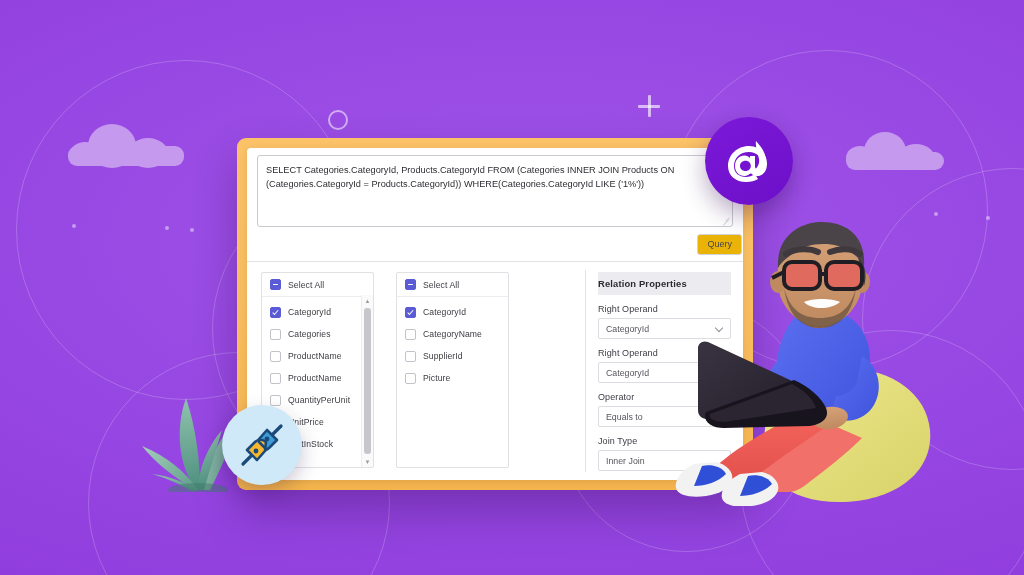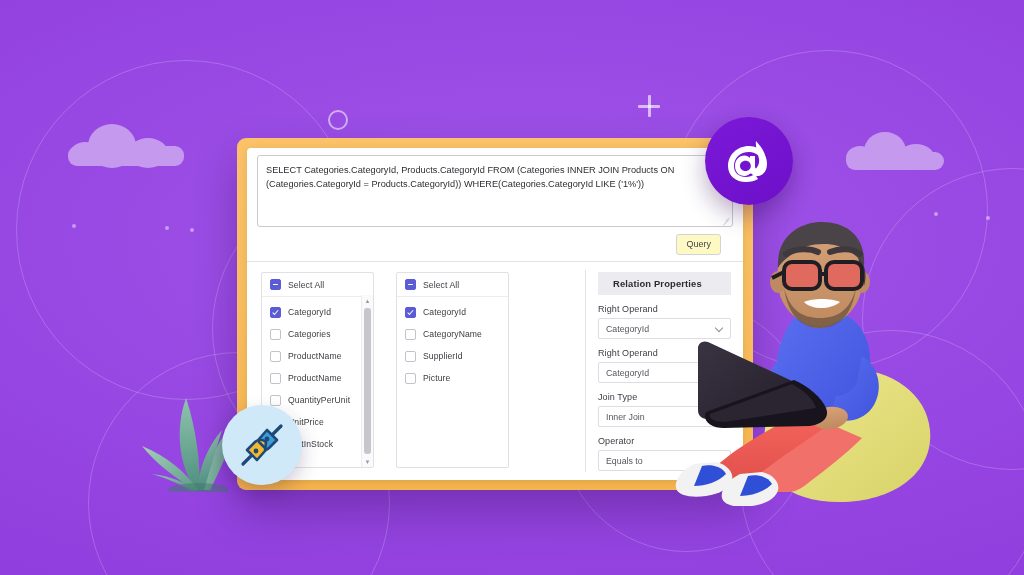--- a/index.html
+++ b/index.html
@@ -66,22 +66,22 @@
     font-family:"Liberation Sans", sans-serif;
     font-size:9.2px;color:#2d2d33;line-height:14px;
     padding:7px 8px;resize:none;outline:none;overflow:hidden;
   }
   .qa-grip{position:absolute;right:3px;bottom:3px;width:8px;height:8px;opacity:.45;}
   .qa-grip:before,.qa-grip:after{content:"";position:absolute;background:#9aa;height:1px;transform:rotate(-45deg);}
   .qa-grip:before{width:8px;right:0;top:6px;}
   .qa-grip:after{width:5px;right:0;top:3px;}
 
   .query-btn{
-    position:absolute;right:22px;top:86px;
-    font-size:9px;color:#44454c;background:#fef9c3;
+    position:absolute;right:1px;top:86px;
+    font-size:9px;color:#44454c;background:#eab308;
     border:1px solid #d2d2d8;border-radius:3px;
     padding:4px 9px;cursor:pointer;line-height:11px;
     font-family:"Liberation Sans", sans-serif;
   }
 
   .hr-sep{position:absolute;left:0;right:0;top:113px;height:1px;background:#e3e3e7;}
 
   
   .cols{position:absolute;left:0;right:0;top:114px;bottom:0;display:flex;}
   .col-lists{flex:0 0 338px;display:flex;padding:10px 0 0 14px;box-sizing:border-box;gap:22px;}
@@ -112,21 +112,21 @@
   .sbar .arw{position:absolute;left:0;right:0;height:11px;display:flex;align-items:center;justify-content:center;color:#9a9aa2;font-size:6px;}
   .sbar .arw.up{top:0;}
   .sbar .arw.dn{bottom:0;}
   .sbar .thumb{position:absolute;left:2px;right:2px;top:13px;bottom:13px;background:#c6c6cc;border-radius:3px;}
 
   
   .rp-divider{width:1px;background:#e3e3e7;margin:8px 0 8px 0;}
   .rp{flex:1;padding:10px 12px 0 12px;box-sizing:border-box;}
   .rp-title{
     background:#ececf0;color:#2b2b33;font-weight:bold;font-size:9.4px;
-    padding:6px 15px;border-radius:0;letter-spacing:.15px;
+    padding:6px 0;border-radius:0;letter-spacing:.15px;
   }
   .rp-field{margin-top:9px;}
   .rp-label{font-size:9px;color:#3c3c44;margin-bottom:4px;letter-spacing:.1px;}
   .rp-input{
     border:1px solid #dcdce2;border-radius:2px;background:#fff;
     height:19px;display:flex;align-items:center;padding:0 7px;
     font-size:8.8px;color:#55555d;position:relative;
   }
   .chev{position:absolute;right:7px;top:6px;width:7px;height:7px;}
   .chev:before{
@@ -322,30 +322,30 @@
         </div>
 
         <div class="rp-field">
           <div class="rp-label">Right Operand</div>
           <div class="rp-input">
             <span>CategoryId</span>
           </div>
         </div>
 
         <div class="rp-field">
+          <div class="rp-label">Operator</div>
+          <div class="rp-input">
+            <span>Equals to</span>
+          </div>
+        </div>
+
+        <div class="rp-field">
           <div class="rp-label">Join Type</div>
           <div class="rp-input">
             <span>Inner Join</span>
-          </div>
-        </div>
-
-        <div class="rp-field">
-          <div class="rp-label">Operator</div>
-          <div class="rp-input">
-            <span>Equals to</span>
           </div>
         </div>
       </div>
 
     </div>
   </div>
 
   <svg class="character" viewBox="0 0 300 290">
     <defs>
       <linearGradient id="bean" x1="0" y1="0" x2="1" y2="1">

